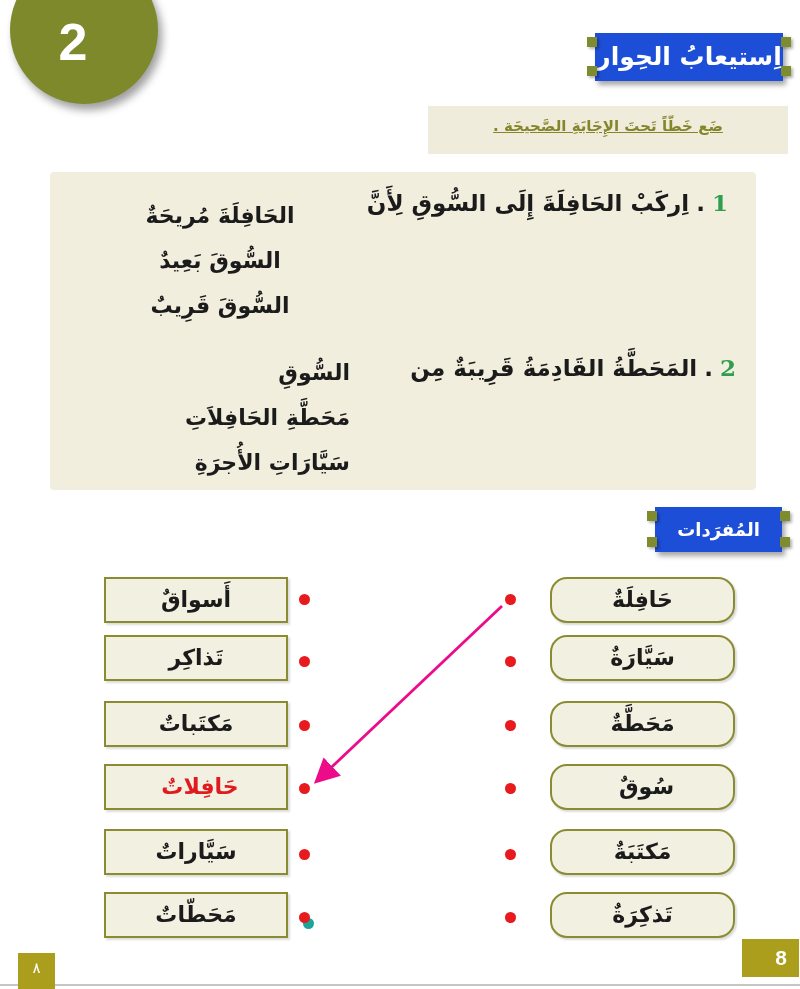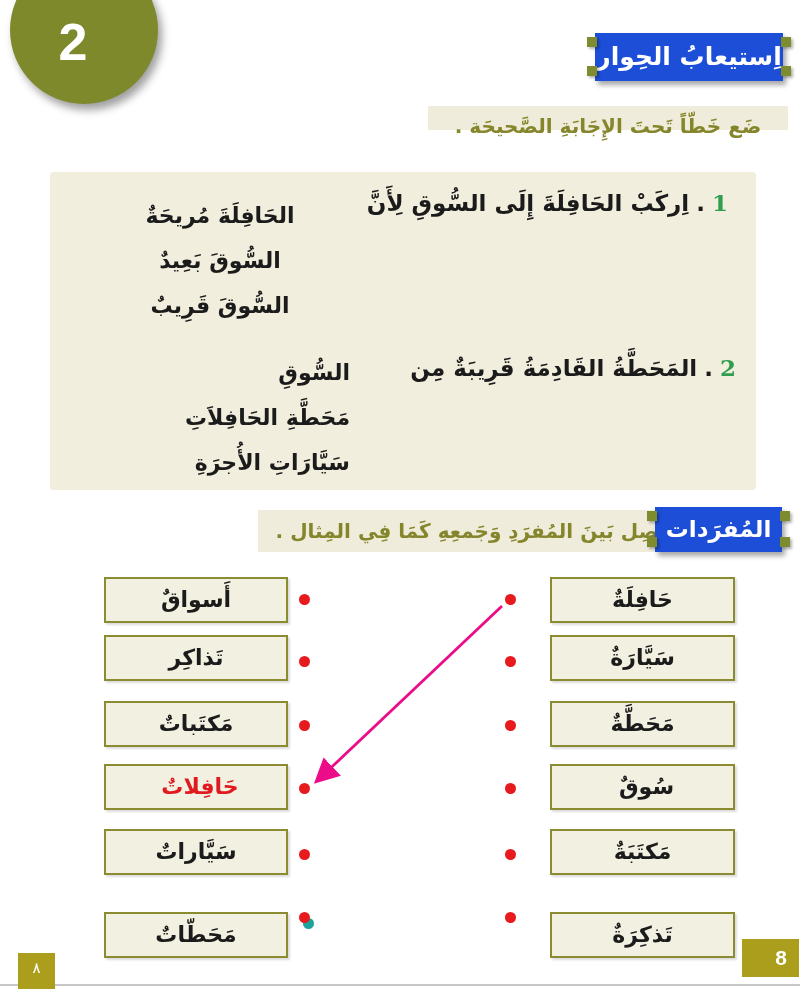--- a/index.html
+++ b/index.html
@@ -13,46 +13,46 @@
     font-family:"Liberation Sans",sans-serif;font-weight:bold;font-size:52px;color:#fff;line-height:1;}
 
   
   .banner{position:absolute;background:#1d4ed8;color:#fff;text-align:center;
     box-shadow:3px 4px 5px rgba(0,0,0,.35);direction:rtl;font-weight:bold;}
   .notch{position:absolute;width:10px;height:10px;background:#7e8b2e;
     box-shadow:2px 2px 3px rgba(0,0,0,.3);}
   .n-lt{left:-8px;top:4px;} .n-lb{left:-8px;bottom:5px;}
   .n-rt{right:-8px;top:4px;} .n-rb{right:-8px;bottom:5px;}
   .banner-dialog{left:595px;top:33px;width:188px;height:48px;font-size:25px;line-height:48px;}
-  .banner-vocab{left:655px;top:507px;width:127px;height:45px;font-size:23px;line-height:45px;z-index:5;}
+  .banner-vocab{left:655px;top:507px;width:127px;height:45px;font-size:18px;line-height:45px;z-index:5;}
 
   
   .instr{position:absolute;background:#efecdb;color:#85862c;direction:rtl;
     font-weight:bold;white-space:nowrap;}
-  .instr-dialog{left:428px;top:106px;width:360px;height:24px;font-size:20px;line-height:40px;padding-right:0;text-align:center;}
+  .instr-dialog{left:428px;top:106px;width:360px;height:48px;font-size:15px;line-height:40px;padding-right:0;text-align:center;text-decoration:underline;}
   .instr-vocab{left:258px;top:510px;width:414px;height:42px;font-size:20px;line-height:42px;text-align:right;padding-right:0;}
   .instr-vocab span{margin-right:14px;}
 
   
   .qbox{position:absolute;left:50px;top:172px;width:706px;height:318px;
     background:#f1eedd;border-radius:4px;}
   .question{position:absolute;direction:rtl;font-size:23px;color:#1b1b1b;font-weight:bold;white-space:nowrap;}
   .q1{right:28px;top:17px;} .q2{right:20px;top:182px;}
   .qnum{font-family:"DejaVu Serif",serif;color:#2f9e4e;font-weight:bold;font-size:23px;}
   .qsep{margin:0 7px;color:#1b1b1b;}
   .opts{position:absolute;direction:rtl;width:260px;text-align:right;}
   .opts1{left:40px;top:21px;text-align:center;} .opts2{left:40px;top:178px;}
   .opt{line-height:45px;font-size:22px;color:#1b1b1b;font-weight:bold;white-space:nowrap;}
 
   
   .wbox{position:absolute;height:46px;background:#f2f0e0;border:2px solid #8b8c31;
     box-sizing:border-box;direction:rtl;text-align:center;font-size:22px;font-weight:bold;
     color:#1b1b1b;line-height:41px;box-shadow:1.5px 2px 2px rgba(0,0,0,.14);white-space:nowrap;}
-  .col-left{left:104px;width:184px;} .col-right{left:550px;width:185px;}
-  .r1{top:577px;} .r2{top:635px;} .r3{top:701px;} .r4{top:764px;padding-left:8px;} .r5{top:829px;} .r6{top:892px;margin-top:20px;}
+  .col-left{left:104px;width:184px;} .col-right{left:550px;width:185px;border-radius:17px;}
+  .r1{top:577px;} .r2{top:635px;} .r3{top:701px;} .r4{top:764px;padding-left:8px;} .r5{top:829px;} .r6{top:892px;}
   .wbox.red{color:#e01b20;}
 
   
   .dot{position:absolute;width:11px;height:11px;border-radius:50%;background:#e71a1d;z-index:3;}
   .dot-teal{position:absolute;width:11px;height:11px;border-radius:50%;background:#1ba39c;z-index:2;}
 
   
   .overlay{position:absolute;left:0;top:0;z-index:4;pointer-events:none;}
 
   
@@ -97,23 +97,20 @@
     <div class="question q2">
       <span class="qnum">2</span><span class="qsep">.</span><span>المَحَطَّةُ القَادِمَةُ قَرِيبَةٌ مِن</span>
     </div>
     <div class="opts opts2">
       <div class="opt">السُّوقِ</div>
       <div class="opt">مَحَطَّةِ الحَافِلاَتِ</div>
       <div class="opt">سَيَّارَاتِ الأُجرَةِ</div>
     </div>
   </div>
 
-  <div class="instr instr-vocab">
-    <span>صِل بَينَ المُفرَدِ وَجَمعِهِ كَمَا فِي المِثال .</span>
-  </div>
   <div class="banner banner-vocab">
     <span class="notch n-lt"></span>
     <span class="notch n-lb"></span>
     <span class="notch n-rt"></span>
     <span class="notch n-rb"></span>
     <span>المُفرَدات</span>
   </div>
 
   <div class="wbox col-left r1">أَسواقٌ</div>
   <div class="wbox col-left r2">تَذاكِر</div>

